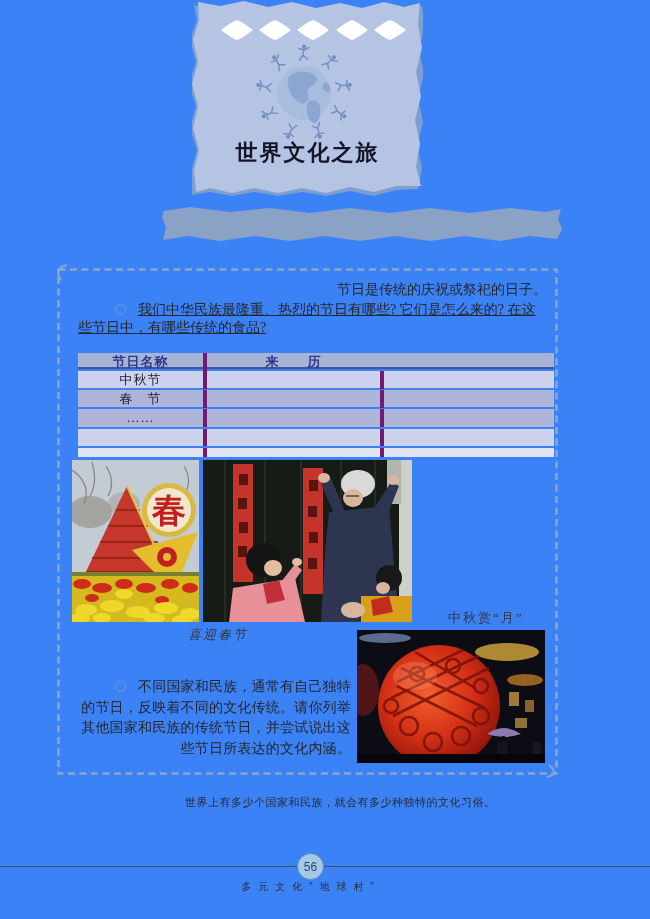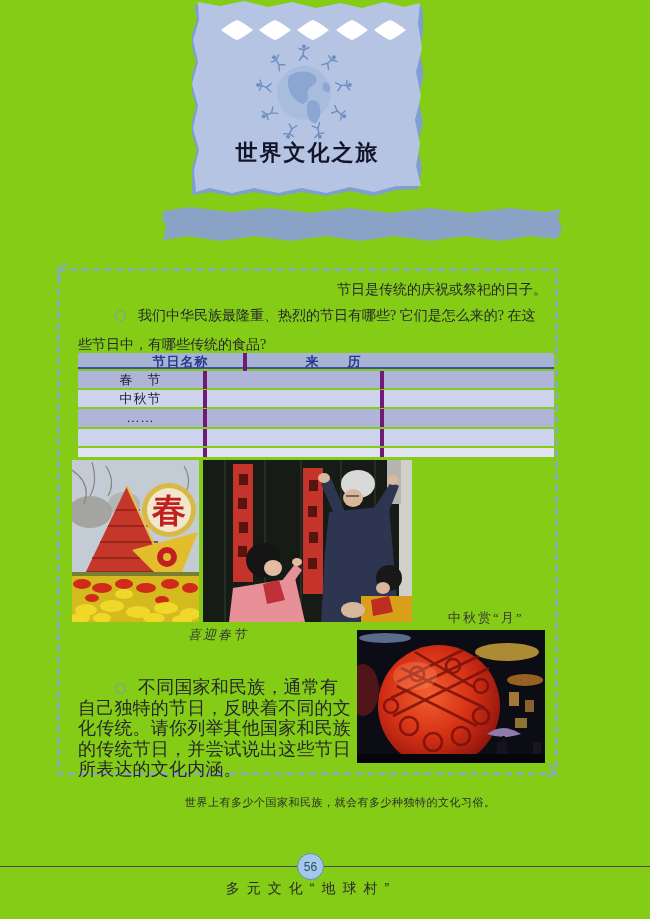--- a/index.html
+++ b/index.html
@@ -1,79 +1,79 @@
 <!DOCTYPE html>
 <html><head>
 <meta charset="utf-8">
 <style>
   * { margin: 0; padding: 0; box-sizing: border-box; }
   html,body { background:#ffffff; }
   body { font-family: "Liberation Serif", "DejaVu Serif", serif; }
-  .page { position: relative; width: 650px; height: 919px; background: #84cc16; overflow: hidden; }
+  .page { position: relative; width: 650px; height: 919px; background: #3b82f6; overflow: hidden; }
 
   
   .torn-block { position:absolute; left:192px; top:0; width:231px; height:196px; }
   .torn-block svg { position:absolute; left:0; top:0; }
   .chapter-title { position:absolute; left:0; top:138px; width:231px; text-align:center;
     font-size:22px; font-weight:bold; letter-spacing:2px; color:#15152a; }
 
   
   .banner { position:absolute; left:160px; top:205px; width:404px; height:40px; }
   .banner svg { position:absolute; left:0; top:0; }
   .banner-label { position:absolute; left:21px; top:10px; font-size:17px; font-weight:bold;
     color:#101430; letter-spacing:1px; font-family:"Liberation Sans","DejaVu Sans",sans-serif; }
 
   
   .activity-box { position:absolute; left:52px; top:262px; width:512px; height:520px; }
   .dash-border { position:absolute; left:0; top:0; }
   .intro-q1-wrap { position:absolute; left:26px; top:17px; width:469px; }
   .p-intro { position:relative; text-indent:37px; font-size:14px; line-height:21.5px; color:#26262b;text-align:right; }
-  .p-q1 { position:relative; text-indent:37px; font-size:14px; line-height:29px; color:#26262b; }
+  .p-q1 { position:relative; text-indent:37px; font-size:14px; line-height:18px; color:#26262b;text-decoration:underline; }
   .bullet { display:inline-block; width:11px; height:11px; border:1.6px solid #7b97c5;
     border-radius:50%; margin-right:12px; vertical-align:-1px; background:transparent; }
 
   
   .festival-table { position:absolute; left:26px; top:91px; width:476px;
     display:flex; flex-direction:column; gap:2px;
     font-size:13px; color:#1d1d33; }
   .t-row { display:grid; grid-template-columns:125px 177px 174px; }
   .t-row > div { display:flex; align-items:center; justify-content:center; letter-spacing:1px; }
   .t-row > div:nth-child(2), .t-row > div:nth-child(3) { border-left:4px solid #701a75; }
   .t-head { height:16px; background:#a7b3d4; color:#28388c; font-weight:bold;
-    border-bottom:2px solid #42509e;padding-left:40px; }
+    border-bottom:2px solid #42509e; }
   .r-dark  { height:17px; background:#afb4d9; }
   .r-light { height:17px; background:#cdd3ec; }
   .r-dark2 { height:18px; background:#afb4d9; }
   .r-light2{ height:17px; background:#cdd3ec; }
   .r-tail  { height:9px;  background:#dfe3f2; }
 
   
   .photo { position:absolute; display:block; }
   .photo-spring  { left:20px;  top:198px; }
   .photo-couplet { left:151px; top:198px; }
   .photo-moon    { left:305px; top:368px; }
   .caption { position:absolute; font-size:13px; color:#343438; letter-spacing:2px; }
   .cap-spring { left:136px; top:364px;font-style:italic; }
   .cap-moon   { left:396px; top:347px; }
 
-  .p-q2 { position:absolute; left:26px; top:415px; width:273px; font-size:18px;
-    line-height:20.5px; text-indent:37px; color:#26262b; letter-spacing:0.2px; }
+  .p-q2 { position:absolute; left:26px; top:415px; width:273px; font-size:14px;
+    line-height:20.5px; text-indent:37px; color:#26262b; letter-spacing:0.2px;text-align:right; }
 
   
   .closing { position:absolute; left:150px; top:790px; width:402px; font-size:11px;
     line-height:25px; text-indent:35px; color:#2a2a2e; letter-spacing:0.5px; }
 
   
   .footer-rule { position:absolute; left:0; top:866px; width:650px; height:1px; background:#4c4c50; }
   .page-badge { position:absolute; left:297px; top:853px; width:27px; height:27px;
     border-radius:50%; background:#a6c8e8; border:1.5px solid #5f8cba;
     display:flex; align-items:center; justify-content:center;
     font-size:12px; color:#2c4a66; font-family:"Liberation Sans","DejaVu Sans",sans-serif; }
   .footer-series { position:absolute; left:0; top:880px; width:622px; text-align:center;
-    font-size:14px; color:#2b2b2b; letter-spacing:7px;
+    font-size:10px; color:#2b2b2b; letter-spacing:7px;
     font-family:"Liberation Sans","DejaVu Sans",sans-serif; }
 </style>
 </head>
 <body>
 
 <div class="page">
 
   <div class="torn-block">
     <svg width="231" height="196" viewBox="0 0 231 196">
       <defs>
@@ -129,27 +129,27 @@
     <div class="intro-q1-wrap">
       <p class="p-intro"><span>节日是传统的庆祝或祭祀的日子。</span></p>
       <p class="p-q1"><span class="bullet"></span><span>我们中华民族最隆重、热烈的节日有哪些? 它们是怎么来的? 在这些节日中，有哪些传统的食品?</span></p>
     </div>
 
     <div class="festival-table">
       <div class="t-row t-head">
         <div>节日名称</div>
         <div>来　　历</div>
       </div>
+      <div class="t-row r-light">
+        <div>中秋节</div>
+        <div></div>
+        <div></div>
+      </div>
       <div class="t-row r-dark">
         <div>春　节</div>
-        <div></div>
-        <div></div>
-      </div>
-      <div class="t-row r-light">
-        <div>中秋节</div>
         <div></div>
         <div></div>
       </div>
       <div class="t-row r-dark2">
         <div>……</div>
         <div></div>
         <div></div>
       </div>
       <div class="t-row r-light2">
         <div></div>

